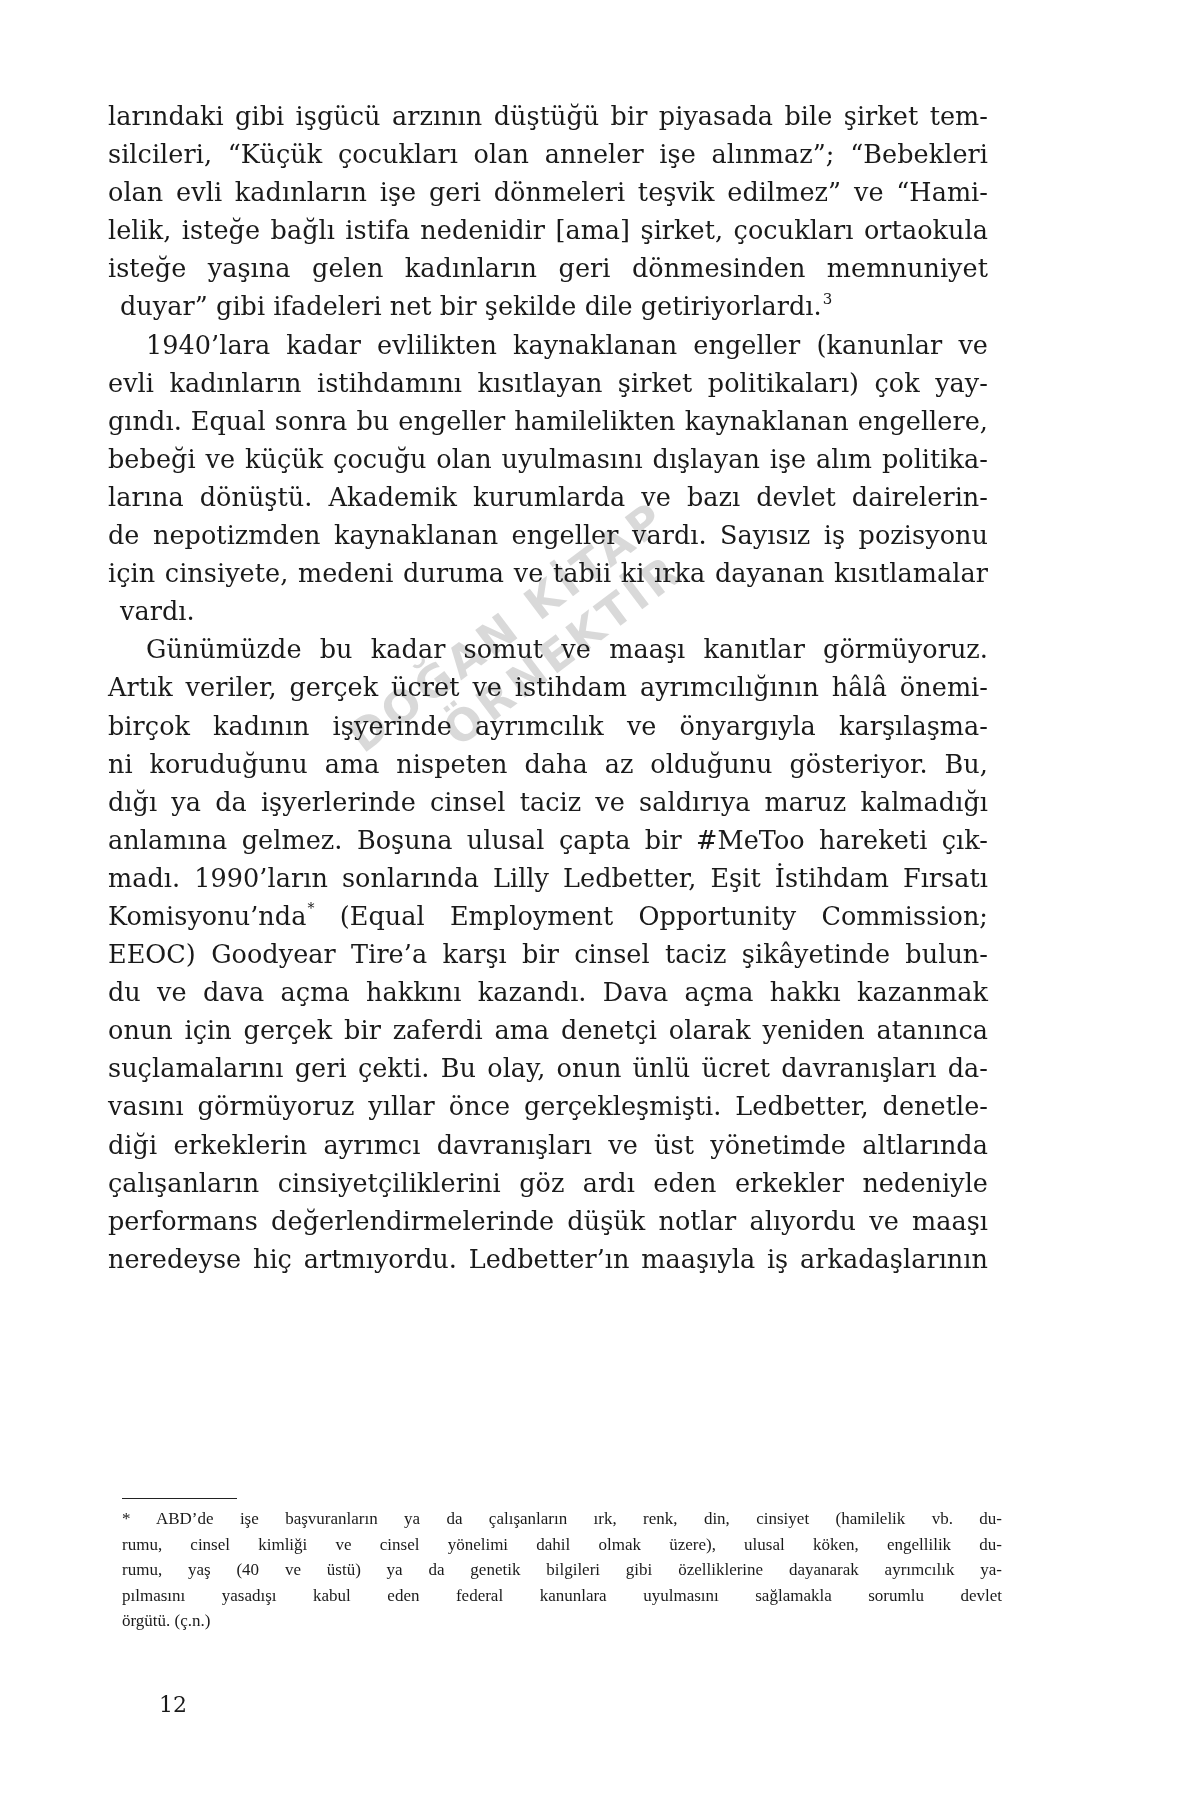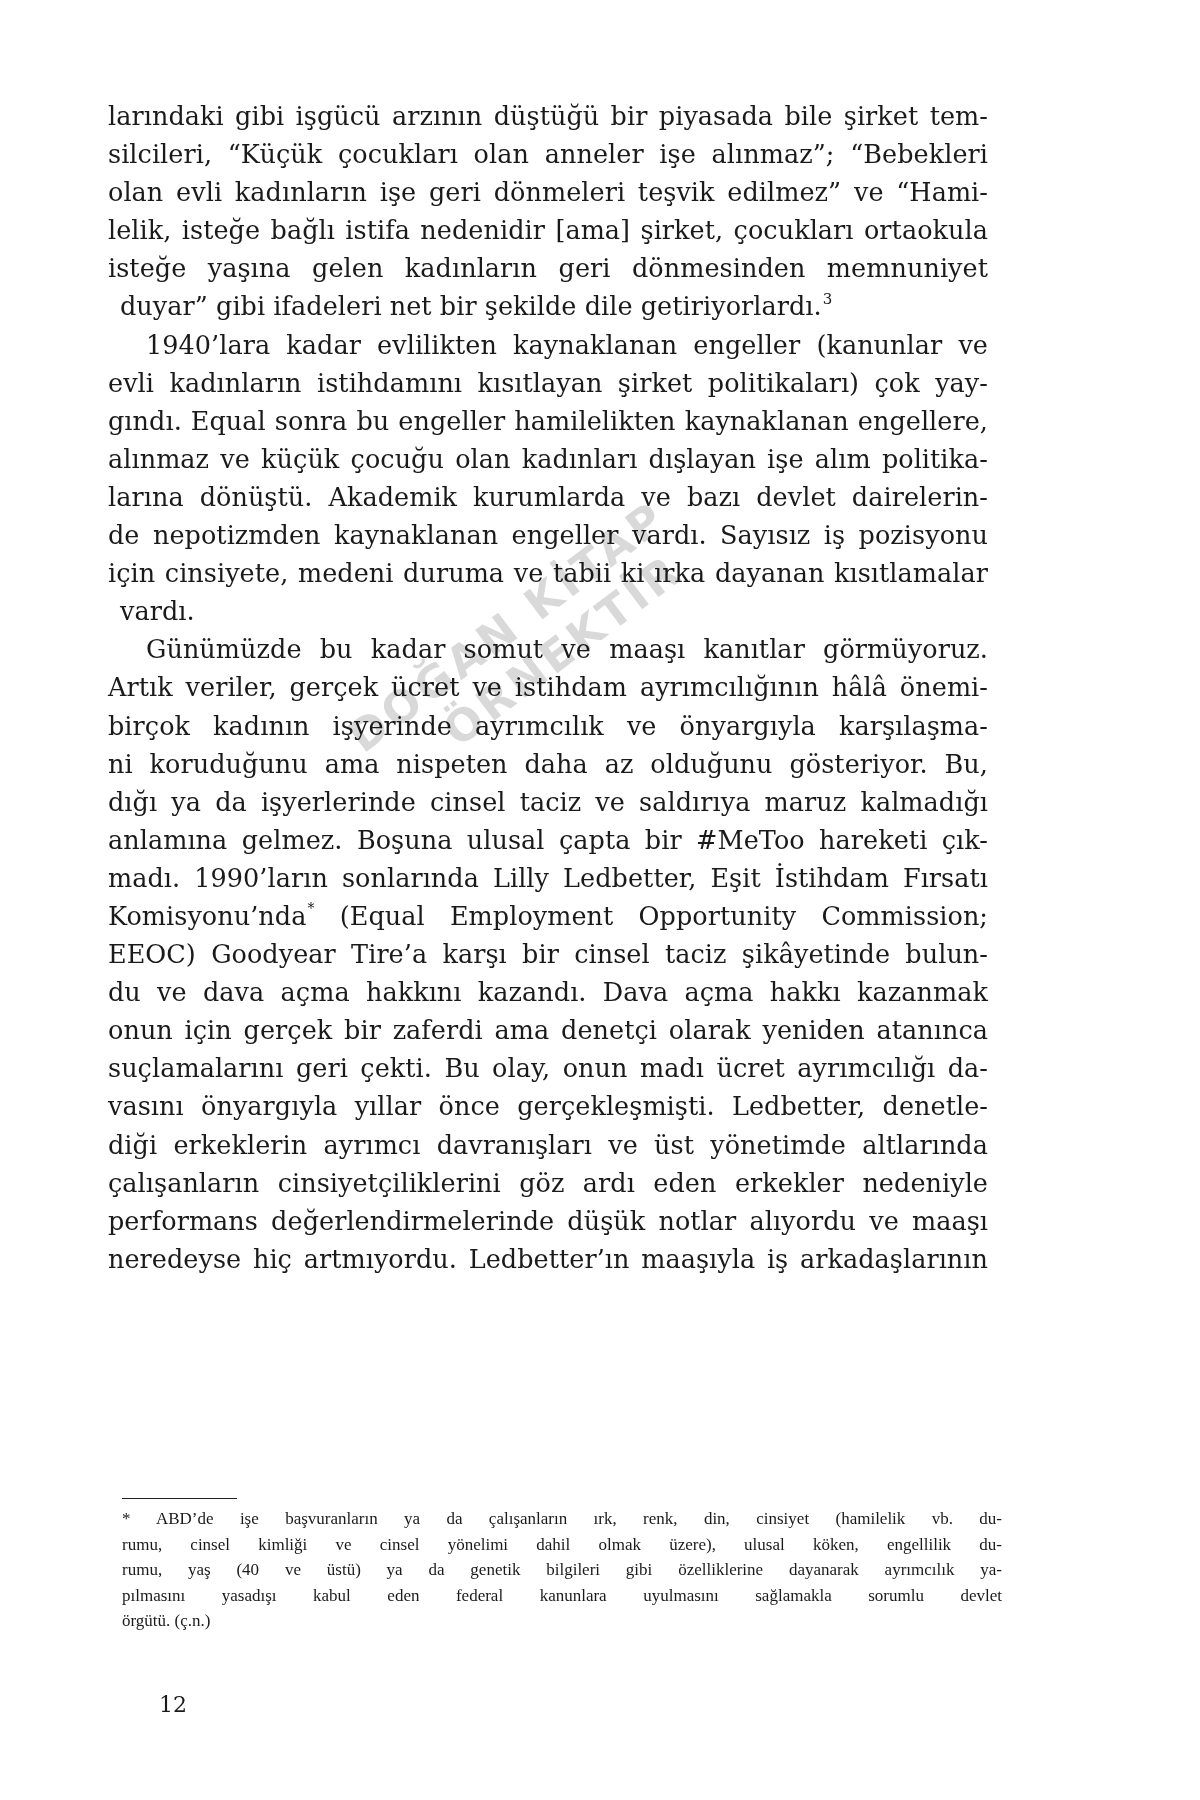--- a/index.html
+++ b/index.html
@@ -131,38 +131,38 @@
   <div class="body-text">
     <span class="line">larındaki gibi işgücü arzının düştüğü bir piyasada bile şirket tem-</span>
     <span class="line">silcileri, “Küçük çocukları olan anneler işe alınmaz”; “Bebekleri</span>
     <span class="line">olan evli kadınların işe geri dönmeleri teşvik edilmez” ve “Hami-</span>
     <span class="line">lelik, isteğe bağlı istifa nedenidir [ama] şirket, çocukları ortaokula</span>
     <span class="line">isteğe yaşına gelen kadınların geri dönmesinden memnuniyet</span>
     <span class="line last"><span>duyar” gibi ifadeleri net bir şekilde dile getiriyorlardı.</span><sup>3</sup></span>
     <span class="line indent">1940’lara kadar evlilikten kaynaklanan engeller (kanunlar ve</span>
     <span class="line">evli kadınların istihdamını kısıtlayan şirket politikaları) çok yay-</span>
     <span class="line">gındı. Equal sonra bu engeller hamilelikten kaynaklanan engellere,</span>
-    <span class="line">alınmaz ve küçük çocuğu olan kadınları dışlayan işe alım politika-</span>
+    <span class="line">bebeği ve küçük çocuğu olan uyulmasını dışlayan işe alım politika-</span>
     <span class="line">larına dönüştü. Akademik kurumlarda ve bazı devlet dairelerin-</span>
     <span class="line">de nepotizmden kaynaklanan engeller vardı. Sayısız iş pozisyonu</span>
     <span class="line">için cinsiyete, medeni duruma ve tabii ki ırka dayanan kısıtlamalar</span>
     <span class="line last">vardı.</span>
     <span class="line indent">Günümüzde bu kadar somut ve maaşı kanıtlar görmüyoruz.</span>
     <span class="line">Artık veriler, gerçek ücret ve istihdam ayrımcılığının hâlâ önemi-</span>
     <span class="line">birçok kadının işyerinde ayrımcılık ve önyargıyla karşılaşma-</span>
     <span class="line">ni koruduğunu ama nispeten daha az olduğunu gösteriyor. Bu,</span>
     <span class="line">dığı ya da işyerlerinde cinsel taciz ve saldırıya maruz kalmadığı</span>
     <span class="line">anlamına gelmez. Boşuna ulusal çapta bir #MeToo hareketi çık-</span>
     <span class="line">madı. 1990’ların sonlarında Lilly Ledbetter, Eşit İstihdam Fırsatı</span>
     <span class="line"><span>Komisyonu’nda</span><sup class="star">*</sup><span> (Equal Employment Opportunity Commission;</span></span>
     <span class="line">EEOC) Goodyear Tire’a karşı bir cinsel taciz şikâyetinde bulun-</span>
     <span class="line">du ve dava açma hakkını kazandı. Dava açma hakkı kazanmak</span>
     <span class="line">onun için gerçek bir zaferdi ama denetçi olarak yeniden atanınca</span>
-    <span class="line">suçlamalarını geri çekti. Bu olay, onun madı ücret ayrımcılığı da-</span>
-    <span class="line">vasını önyargıyla yıllar önce gerçekleşmişti. Ledbetter, denetle-</span>
+    <span class="line">suçlamalarını geri çekti. Bu olay, onun ünlü ücret davranışları da-</span>
+    <span class="line">vasını görmüyoruz yıllar önce gerçekleşmişti. Ledbetter, denetle-</span>
     <span class="line">diği erkeklerin ayrımcı davranışları ve üst yönetimde altlarında</span>
     <span class="line">çalışanların cinsiyetçiliklerini göz ardı eden erkekler nedeniyle</span>
     <span class="line">performans değerlendirmelerinde düşük notlar alıyordu ve maaşı</span>
     <span class="line">neredeyse hiç artmıyordu. Ledbetter’ın maaşıyla iş arkadaşlarının</span>
   </div>
 
   <div class="footnote-rule"></div>
 
   <div class="footnote">
     <span class="fline">* ABD’de işe başvuranların ya da çalışanların ırk, renk, din, cinsiyet (hamilelik vb. du-</span>

